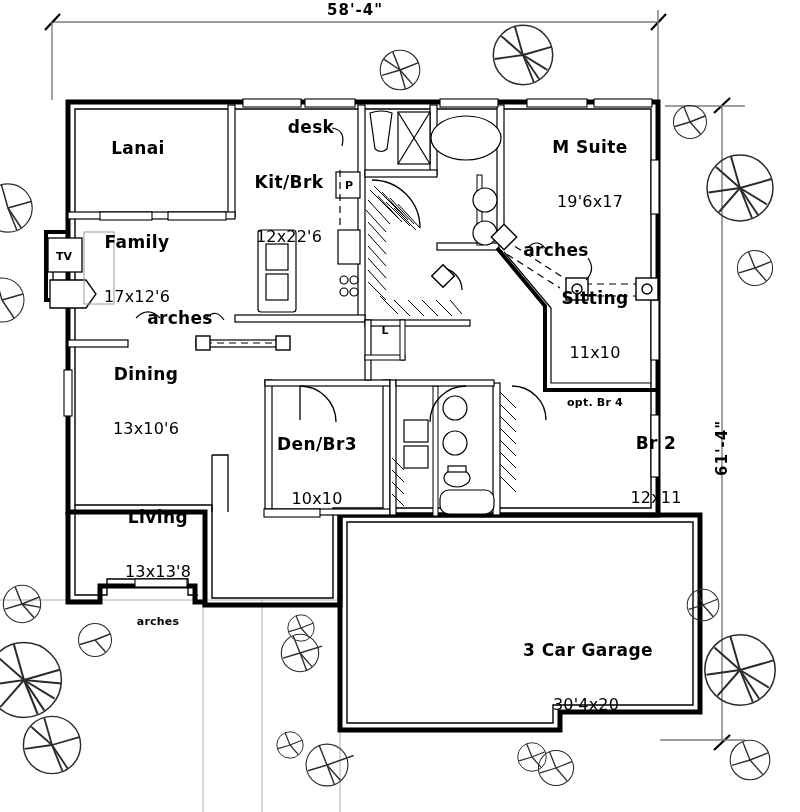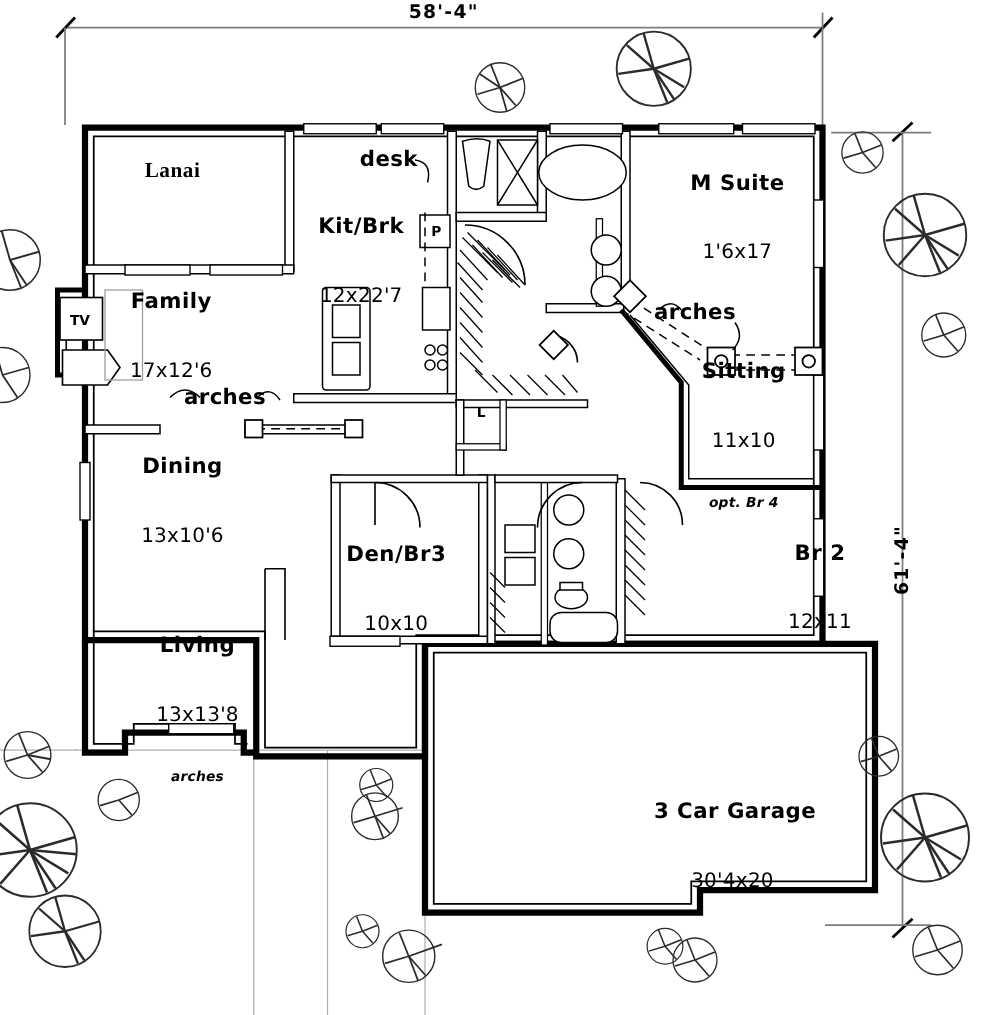--- a/index.html
+++ b/index.html
@@ -12,21 +12,21 @@
     position:absolute;
     font-family:"DejaVu Sans", sans-serif;
     color:#000;
     white-space:pre;
     text-align:center;
     line-height:1.12;
     pointer-events:none;
   }
   .room-name{font-weight:bold;font-size:17px;letter-spacing:.4px;}
   .room-dim{font-weight:normal;font-size:16px;letter-spacing:.2px;}
-  .room-sub{font-weight:bold;font-size:11px;letter-spacing:.2px;font-style:italic;}
+  .room-sub{font-weight:bold;font-size:11px;letter-spacing:.2px;}
   .tiny{font-size:11px;font-weight:bold;}
   .annot{font-size:17px;font-weight:bold;letter-spacing:.3px;}
   .dimtext{font-size:15px;font-weight:bold;letter-spacing:1px;}
   .rot{transform-origin:center center;transform:rotate(-90deg);}
   .centered{transform:translate(-50%,-50%);}
   .centered.rot{transform:translate(-50%,-50%) rotate(-90deg);}
 </style>
 </head>
 <body>
 
@@ -460,32 +460,32 @@
           <line x1="0" y1="0" x2="-8" y2="-20"></line>
         </g>
     </g>
   </g>
 
 </svg>
 
 <div class="lbl dimtext centered" style="left:355px;top:10px;">58'-4"</div>
 <div class="lbl dimtext centered rot" style="left:722px;top:448px;">61'-4"</div>
 
-<div class="lbl centered" style="left:138px;top:127px;font-family:Liberation Serif, serif;">
+<div class="lbl centered" style="left:138px;top:139px;">
   <div class="room-name">Lanai</div>
 </div>
 
 <div class="lbl centered" style="left:289px;top:162px;margin-top:38px;">
   <div class="room-name">Kit/Brk</div>
-  <div class="room-dim">12x22'7</div>
+  <div class="room-dim">12x22'6</div>
 </div>
 
 <div class="lbl centered" style="left:590px;top:165px;">
   <div class="room-name">M Suite</div>
-  <div class="room-dim">1'6x17</div>
+  <div class="room-dim">19'6x17</div>
 </div>
 
 <div class="lbl centered" style="left:137px;top:260px;">
   <div class="room-name">Family</div>
   <div class="room-dim">17x12'6</div>
 </div>
 
 <div class="lbl centered" style="left:595px;top:340px;">
   <div class="room-name">Sitting</div>
   <div class="room-dim">11x10</div>

